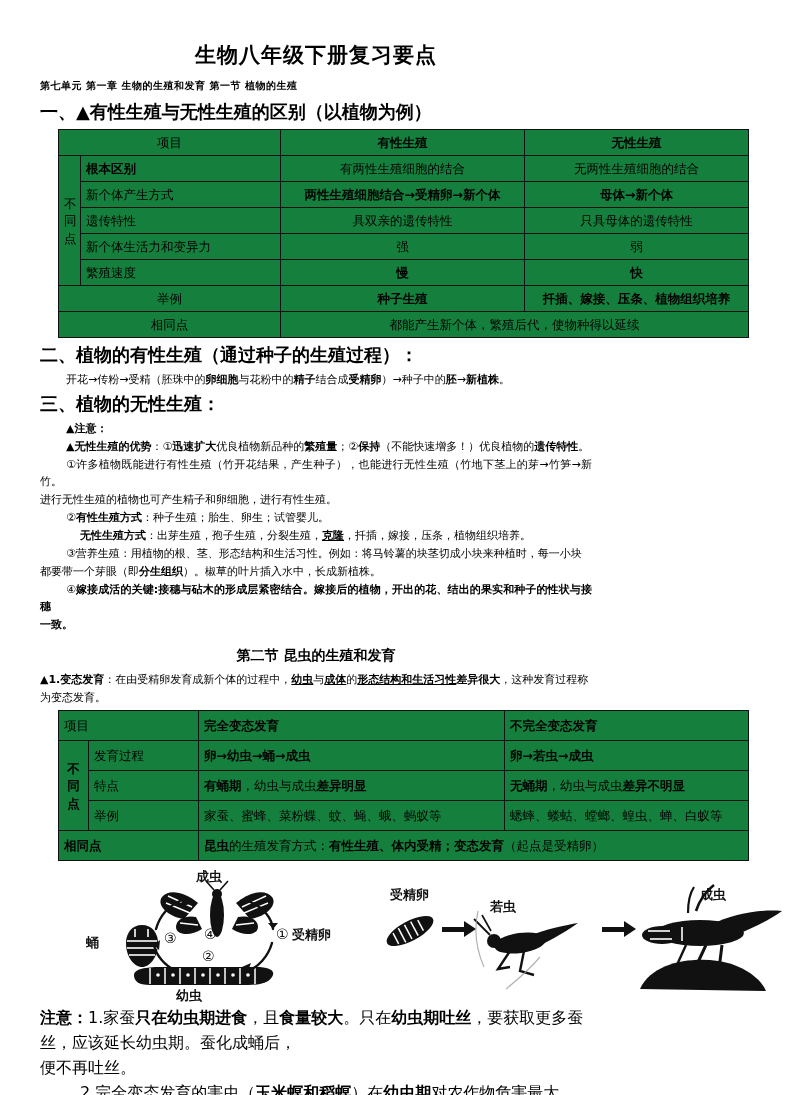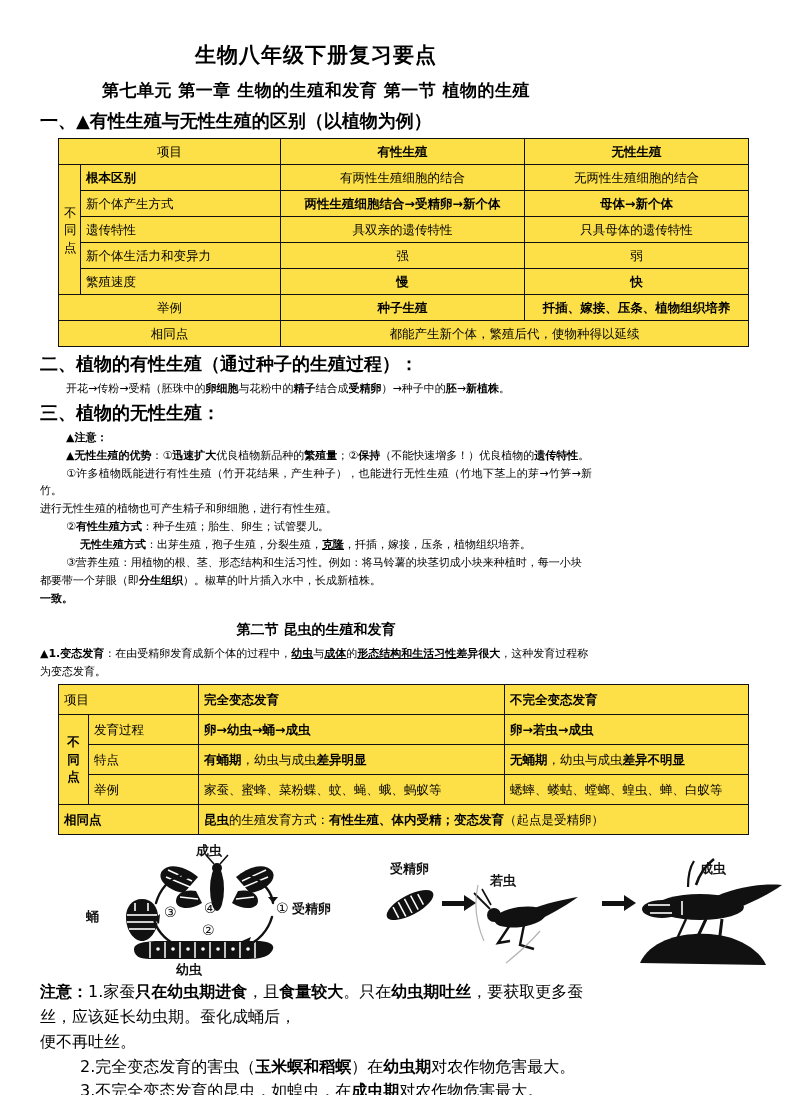--- a/index.html
+++ b/index.html
@@ -19,22 +19,22 @@
   }
   .doc-title{
     text-align:center;
     font-size:21px;
     font-weight:bold;
     letter-spacing:1px;
     margin:4px 0 10px 0;
     line-height:1.3;
   }
   .subtitle{
-    text-align:center;
-    font-size:17px;
+    text-align:left;
+    font-size:10px;
     font-weight:bold;
     margin:0 0 6px 0;
     letter-spacing:.5px;
   }
   .sec-head{
     font-size:18px;
     font-weight:bold;
     margin:2px 0 3px 0;
     line-height:1.45;
   }
@@ -55,21 +55,21 @@
     margin:4px 0 4px 18px;
     table-layout:fixed;
   }
   table.k td{
     border:1px solid #111;
     font-size:12.5px;
     padding:2px 5px;
     line-height:1.4;
     vertical-align:middle;
     height:21px;
-    background:#fde047;
+    background:#15803d;
   }
   .ctr{text-align:center;}
   .lft{text-align:left;}
   .vlabel{
     text-align:center;
     font-size:13px;
     line-height:1.18;
     width:22px;
     padding:1px 2px;
   }
@@ -188,20 +188,23 @@
     ②<b>有性生殖方式</b>：种子生殖；胎生、卵生；试管婴儿。
   </div>
   <div class="para" style="text-indent:40px">
     <b>无性生殖方式</b>：出芽生殖，孢子生殖，分裂生殖，<span class="bu">克隆</span>，扦插，嫁接，压条，植物组织培养。
   </div>
   <div class="para indent1">
     ③营养生殖：用植物的根、茎、形态结构和生活习性。例如：将马铃薯的块茎切成小块来种植时，每一小块
   </div>
   <div class="para">
     都要带一个芽眼（即<b>分生组织</b>）。椒草的叶片插入水中，长成新植株。
+  </div>
+  <div class="para indent1">
+    ④<b>嫁接成活的关键:接穗与砧木的形成层紧密结合。嫁接后的植物，开出的花、结出的果实和种子的性状与接穗</b>
   </div>
   <div class="para"><b>一致。</b></div>
 
   <div class="sec2head">第二节 昆虫的生殖和发育</div>
   <div class="para">
     <b>▲1.变态发育</b>：在由受精卵发育成新个体的过程中，<span class="bu">幼虫</span>与<span class="bu">成体</span>的<span class="bu">形态结构和生活习性</span><b>差异很大</b>，这种发育过程称
   </div>
   <div class="para">为变态发育。</div>
 
   <table class="k k2">

